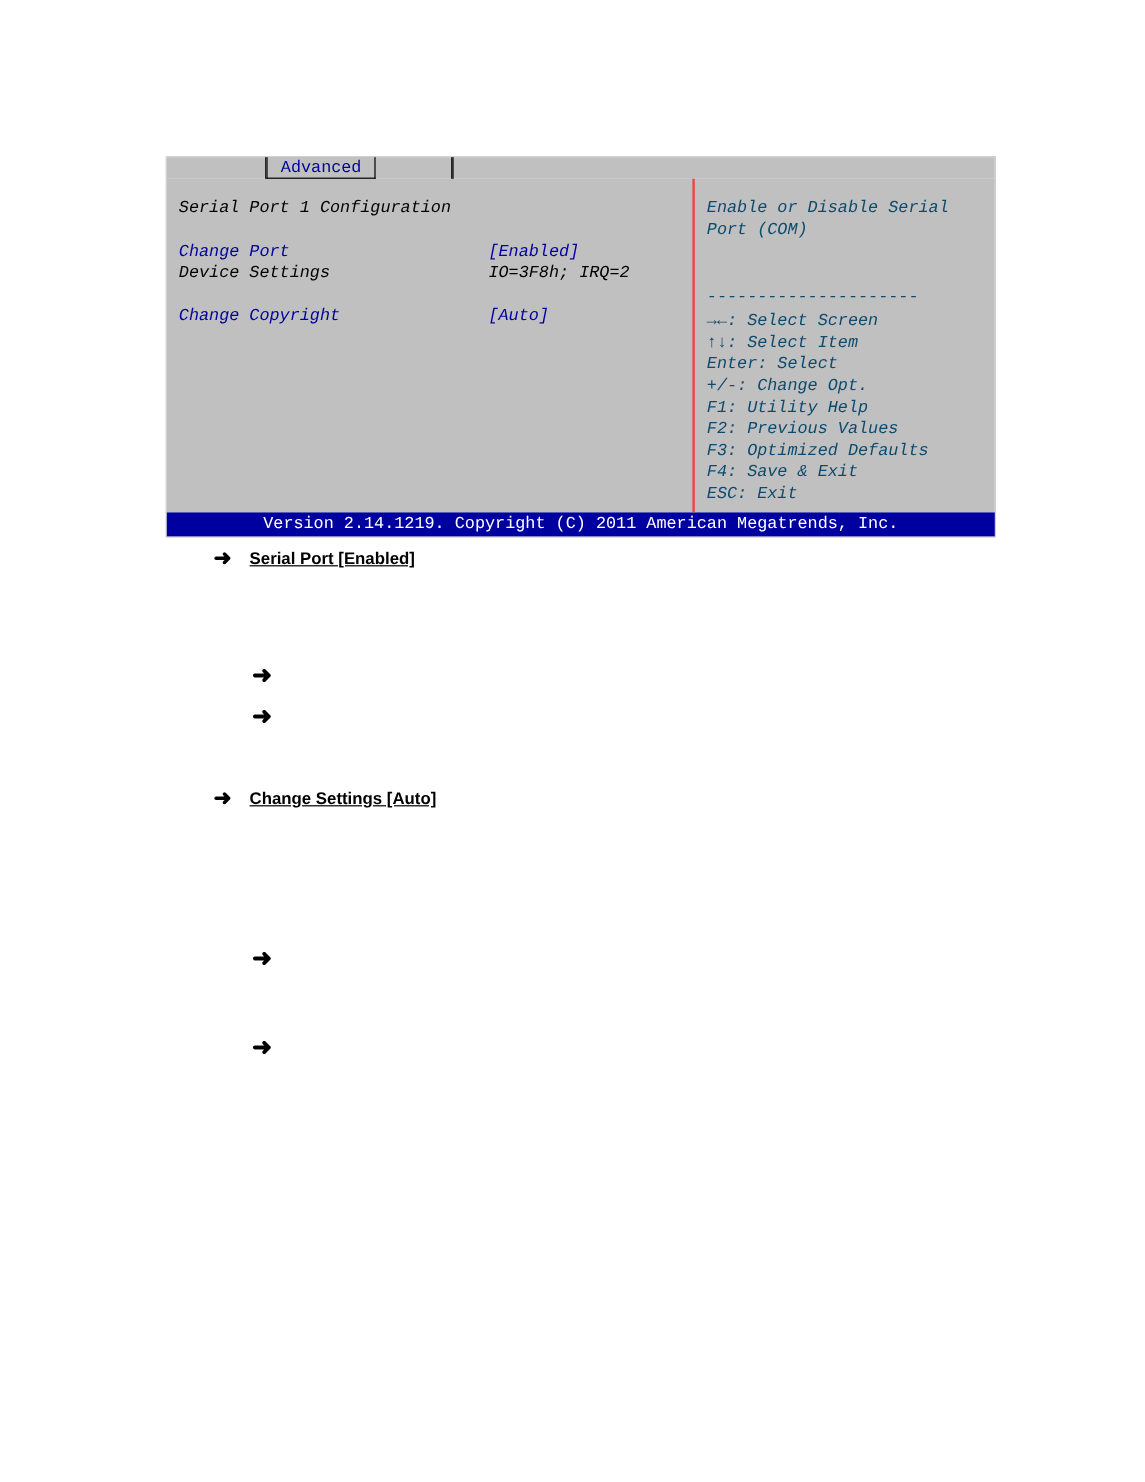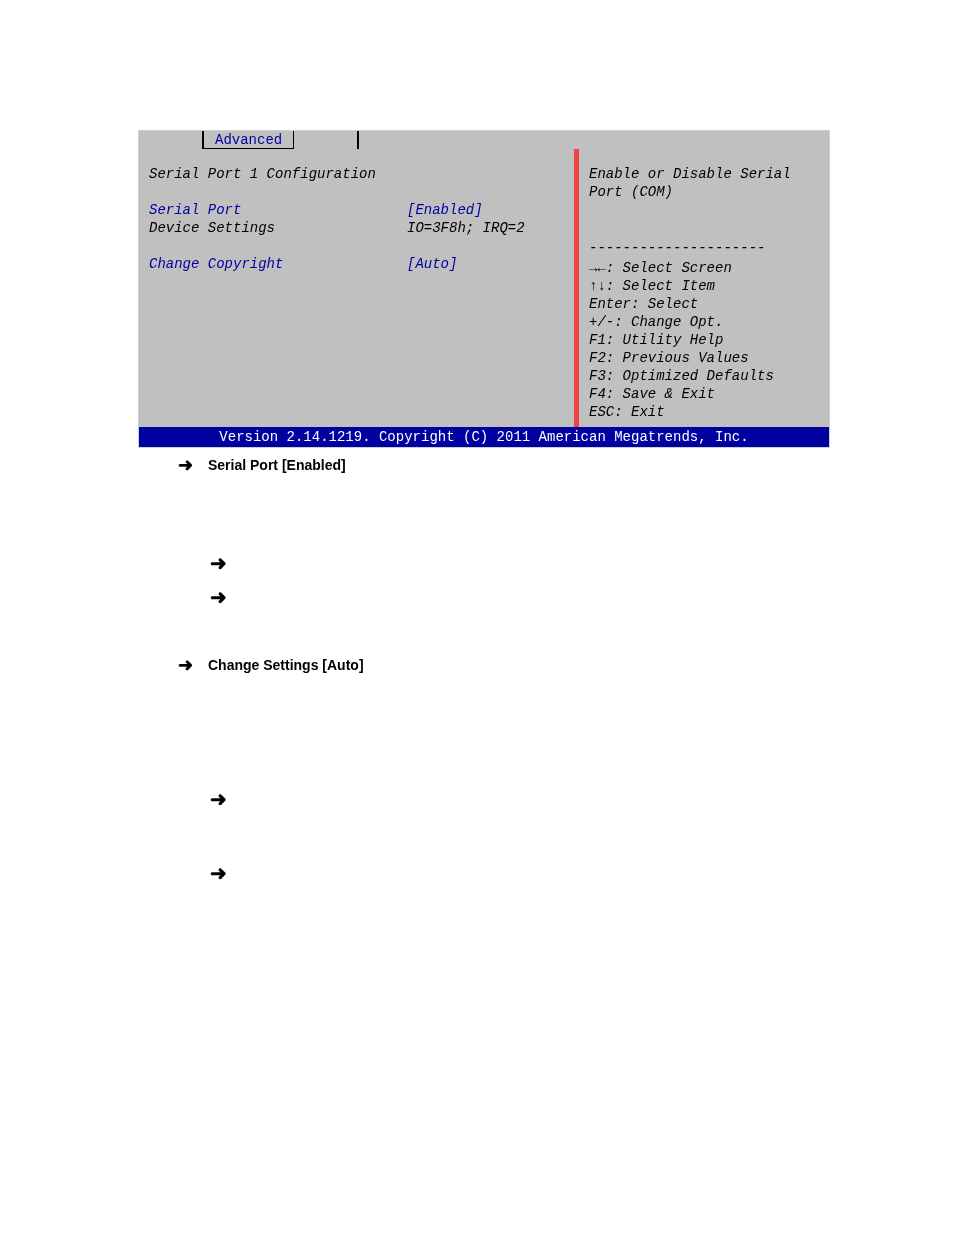--- a/index.html
+++ b/index.html
@@ -32,20 +32,21 @@
     margin-top: 6px;
   }
   .arrow-line .arrow {
     font-size: 18px;
     font-weight: bold;
     width: 30px;
   }
   .arrow-line .label {
     font-size: 14px;
     font-weight: bold;
+    text-decoration: underline;
   }
   .sub-arrows {
     margin-left: 120px;
     margin-top: 70px;
   }
   .sub-arrows .arrow {
     font-size: 20px;
     font-weight: bold;
     line-height: 34px;
   }
@@ -71,20 +72,21 @@
   }
   .bios .titlebar, .bios .footer {
     background: #0000a0;
     color: #ffffff;
     text-align: center;
     padding: 1px 4px;
   }
   .bios .tabrow {
     display: flex;
     background: #c0c0c0;
+    padding-left: 19px;
   }
   .bios .tabrow .tab-pad {
     width: 64px;
     height: 18px;
     border-right: 1px solid #000;
     box-sizing: border-box;
   }
   .bios .tabrow .tab {
     padding: 0 11px;
     background: #c0c0c0;
@@ -107,22 +109,22 @@
     background: #c0c0c0;
     font-style: italic;
   }
   .bios .left {
     flex: 1;
     padding: 16px 10px 10px 10px;
   }
   .bios .right {
     width: 230px;
     padding: 16px 10px 6px 10px;
-    color: #000000;
-    border-left: 5px solid #ef4444;
+    color: #0c4a6e;
+    border-left: 2px solid #ef4444;
   }
   .bios .row {
     display: flex;
   }
   .bios .row .k {
     width: 258px;
   }
   .bios .row .v {
     flex: 1;
   }
@@ -145,21 +147,21 @@
       <div class="tab-pad"></div>
       <div class="tab active">Advanced</div>
       <div class="tab-pad" style="border-right:1px solid #000;"></div>
       <div class="tab-rest"></div>
     </div>
     <div class="body">
       <div class="left">
         <div class="black">Serial Port 1 Configuration</div>
         <div style="height:18px"></div>
         <div class="row">
-          <div class="k blue">Serial Port</div>
+          <div class="k blue">Change Port</div>
           <div class="v blue">[Enabled]</div>
         </div>
         <div class="row">
           <div class="k black">Device Settings</div>
           <div class="v black">IO=3F8h; IRQ=2</div>
         </div>
         <div style="height:18px"></div>
         <div class="row">
           <div class="k blue">Change Copyright</div>
           <div class="v blue">[Auto]</div>

